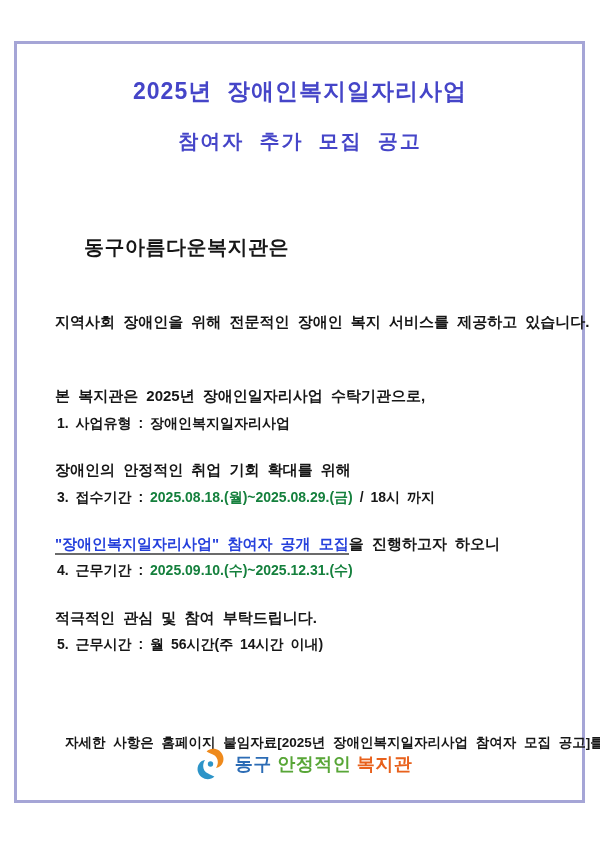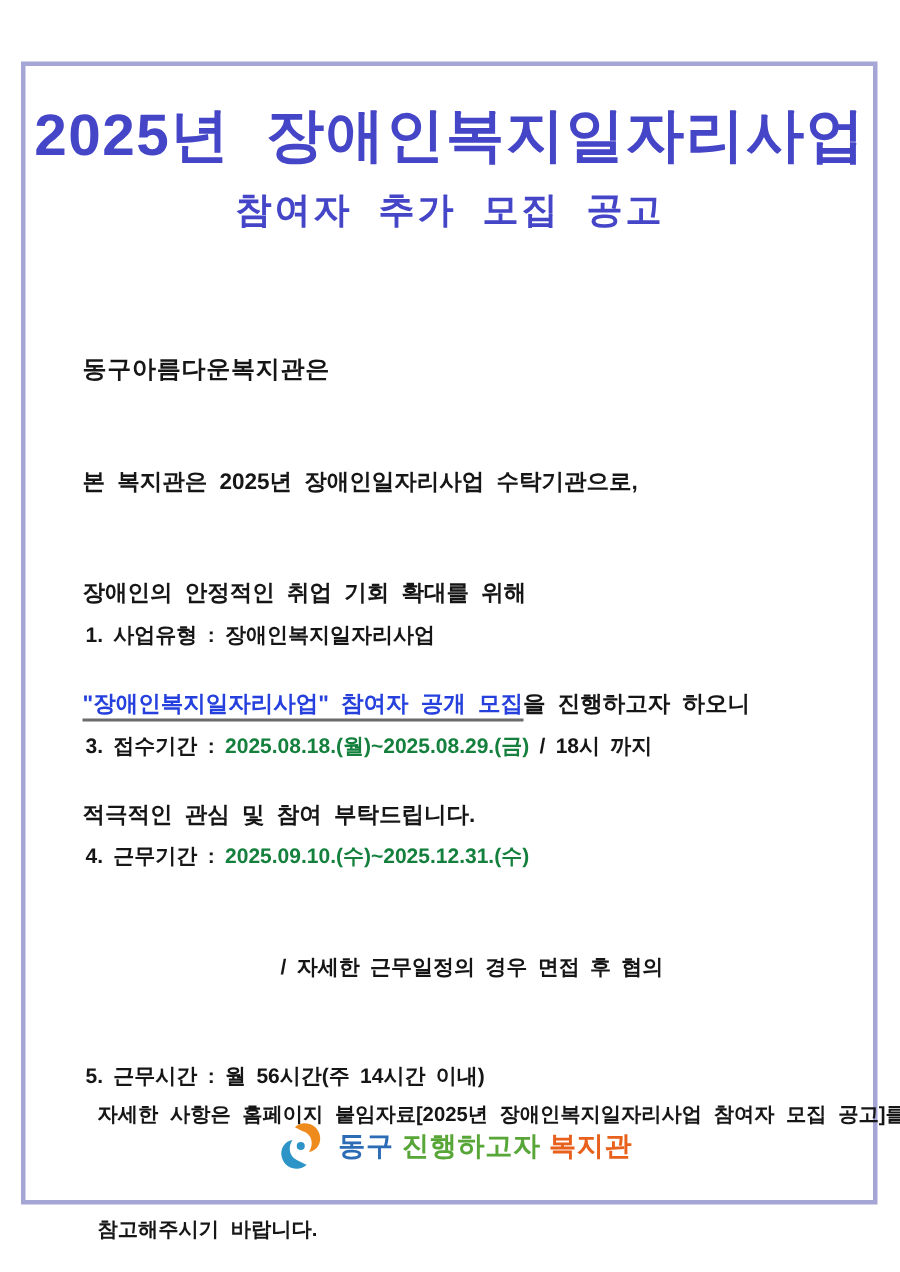--- a/index.html
+++ b/index.html
@@ -18,29 +18,29 @@
     box-sizing:border-box;
     background:#ffffff;
   }
   
   .title-block{
     position:absolute;top:70px;left:0;width:100%;
     text-align:center;
     color:#4545c8;
     font-weight:800;
   }
-  .title-line1{font-size:39px;line-height:42px;white-space:pre;letter-spacing:1px;}
-  .title-line2{font-size:24px;line-height:42px;margin-top:8px;white-space:pre;letter-spacing:2px;}
+  .title-line1{font-size:23px;line-height:42px;white-space:pre;letter-spacing:1px;}
+  .title-line2{font-size:20px;line-height:42px;margin-top:8px;white-space:pre;letter-spacing:2px;}
   
   .intro{
     position:absolute;left:55px;top:186px;right:30px;
     font-size:15px;font-weight:700;line-height:24.7px;
     word-spacing:4px;white-space:pre;
   }
-  .intro-heading{font-size:16px;font-weight:900;letter-spacing:0.5px;}
+  .intro-heading{font-size:20px;font-weight:900;letter-spacing:0.5px;margin-left:29px;}
   .intro-heading .suffix{font-weight:700;}
   .link-phrase{
     color:#2540dc;
     border-bottom:2px solid #6b6b6b;
     padding-bottom:1px;
   }
   
   .list{
     position:absolute;left:57px;top:362px;right:20px;
     font-size:14px;font-weight:700;line-height:24.5px;
@@ -75,50 +75,49 @@
 
   <div class="page-border"></div>
 
   <div class="title-block">
     <div class="title-line1">2025년  장애인복지일자리사업</div>
     <div class="title-line2">참여자  추가  모집  공고</div>
   </div>
 
   <div class="intro">
     <div class="intro-heading"><span>동구아름다운복지관</span><span class="suffix">은</span></div>
+    <div>지역사회 장애인을 위해 전문적인 장애인 복지 서비스를 제공하고 있습니다.</div>
     <div>본 복지관은 2025년 장애인일자리사업 수탁기관으로,</div>
     <div>장애인의 안정적인 취업 기회 확대를 위해</div>
     <div><span class="link-phrase">"장애인복지일자리사업" 참여자 공개 모집</span><span>을 진행하고자 하오니</span></div>
     <div>적극적인 관심 및 참여 부탁드립니다.</div>
   </div>
 
   <div class="list">
     <div><span>1. 사업유형</span><span> : </span><span>장애인복지일자리사업</span></div>
     <div><span>3. 접수기간</span><span> : </span><span class="blue">2025.08.18.(월)~2025.08.29.(금)</span><span> / 18시 까지</span></div>
     <div><span>4. 근무기간</span><span> : </span><span class="blue">2025.09.10.(수)~2025.12.31.(수)</span></div>
-    <div class="row-sub">/ 자세한 근무일정의 경우 면접 후 협의</div>
     <div><span>5. 근무시간</span><span> : </span><span>월 56시간(주 14시간 이내)</span></div>
     
     
     
     
     
     
     
   </div>
 
   <div class="footer">
     <div>자세한 사항은 홈페이지 붙임자료[2025년 장애인복지일자리사업 참여자 모집 공고]를</div>
-    <div>참고해주시기 바랍니다.</div>
   </div>
 
   <div class="logo">
     <span class="logo-mark">
       <svg width="33" height="36" viewBox="0 0 42 44" xmlns="http://www.w3.org/2000/svg">
         <path d="M16 6 C22 0 34 2 37 12 C39 19 35 26 28 27 C32 21 31 13 24 10 C21 8.5 18 7 16 6 Z" fill="#ef8a1c"></path>
         <path d="M26 38 C20 44 8 42 5 32 C3 25 7 18 14 17 C10 23 11 31 18 34 C21 35.5 24 37 26 38 Z" fill="#2d94c8"></path>
         <circle cx="21" cy="22" r="3.4" fill="#2d94c8"></circle>
       </svg>
     </span>
-    <span class="logo-text"><span class="logo-p1">동구</span><span class="logo-p2"> 진행하고자</span><span class="logo-p3"> 복지관</span></span>
+    <span class="logo-text"><span class="logo-p1">동구</span><span class="logo-p2"> 안정적인</span><span class="logo-p3"> 복지관</span></span>
   </div>
 
 </div>
 
 </body></html>

